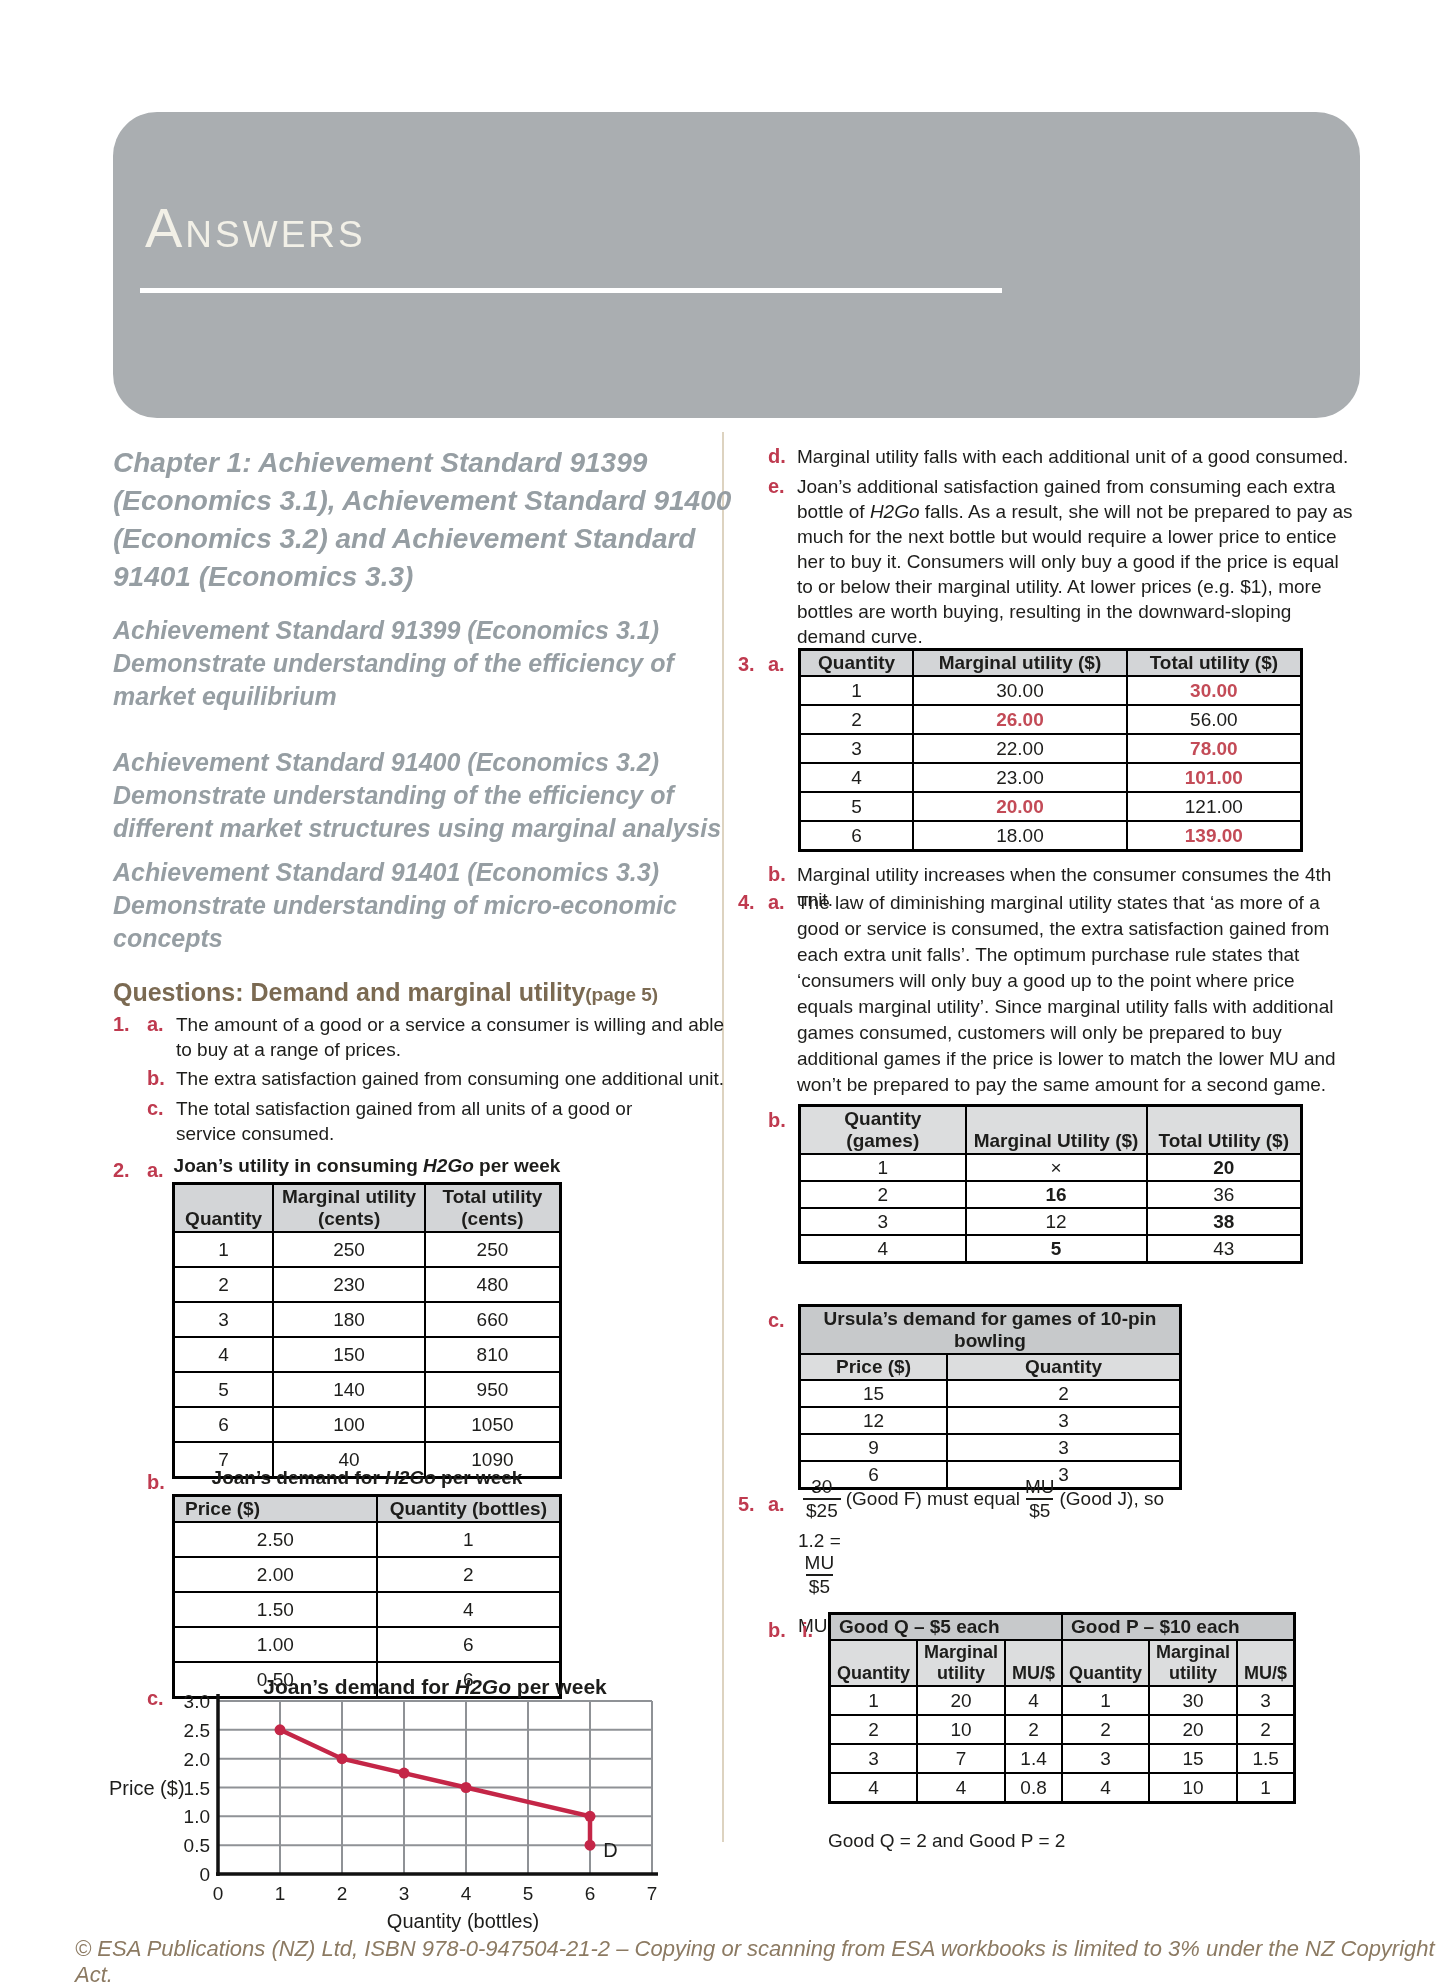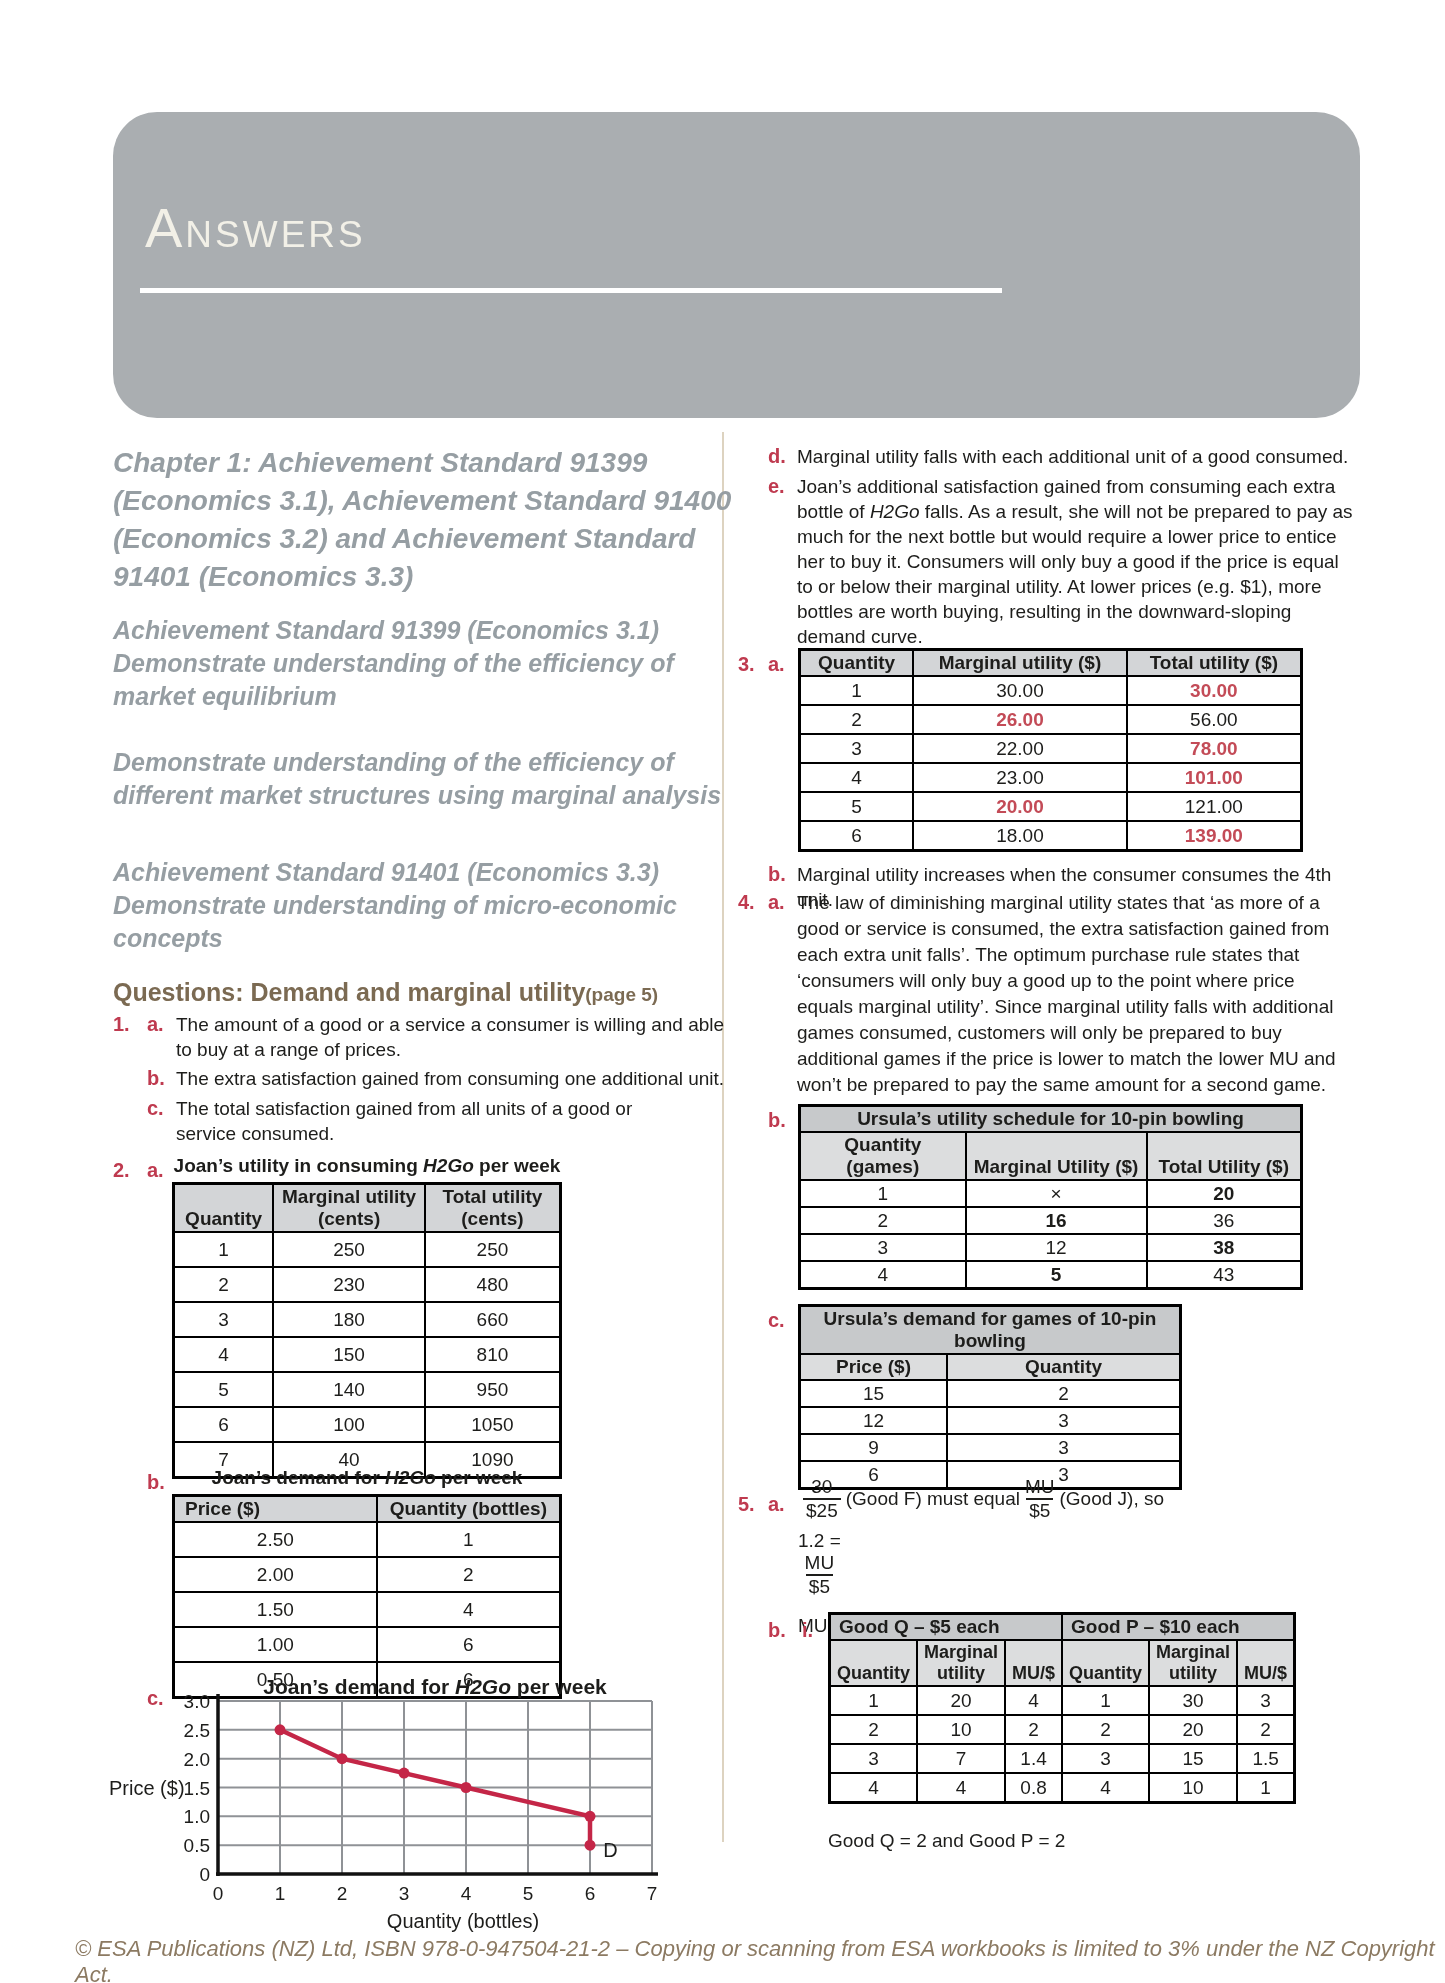--- a/index.html
+++ b/index.html
@@ -71,20 +71,21 @@
       <div>(Economics 3.1), Achievement Standard 91400</div>
       <div>(Economics 3.2) and Achievement Standard</div>
       <div>91401 (Economics 3.3)</div>
     </div>
   <div class="std" style="top:614px;">
       <div>Achievement Standard 91399 (Economics 3.1)</div>
       <div>Demonstrate understanding of the efficiency of</div>
       <div>market equilibrium</div>
     </div>
   <div class="std" style="top:746px;">
+      <div>Achievement Standard 91400 (Economics 3.2)</div>
       <div>Demonstrate understanding of the efficiency of</div>
       <div>different market structures using marginal analysis</div>
     </div>
   <div class="std" style="top:856px;">
       <div>Achievement Standard 91401 (Economics 3.3)</div>
       <div>Demonstrate understanding of micro-economic</div>
       <div>concepts</div>
     </div>
 
   <div class="qhead">
@@ -311,23 +312,20 @@
   <div class="para" style="left:797px;top:890px;width:557px;line-height:26px;">The law of diminishing marginal utility states that ‘as more of a good or service is consumed, the extra satisfaction gained from each extra unit falls’. The optimum purchase rule states that ‘consumers will only buy a good up to the point where price equals marginal utility’. Since marginal utility falls with additional games consumed, customers will only be prepared to buy additional games if the price is lower to match the lower MU and won’t be prepared to pay the same amount for a second game.</div>
 
   <span class="mk" style="left:768px;top:1108px;">b.</span>
   <table class="t4b abs" style="left:798px;top:1104px;width:505px;">
     <colgroup>
         <col style="width:167px">
         <col style="width:182px">
         <col style="width:156px">
       </colgroup>
     <thead>
-      <tr>
-          <th class="tbl-title" colspan="3">Ursula’s utility schedule for 10-pin bowling</th>
-        </tr>
       <tr class="sub">
         <th>Quantity (games)</th>
         <th>Marginal Utility ($)</th>
         <th>Total Utility ($)</th>
       </tr>
     </thead>
     <tbody>
         <tr>
           <td>1</td>
           <td>×</td>

